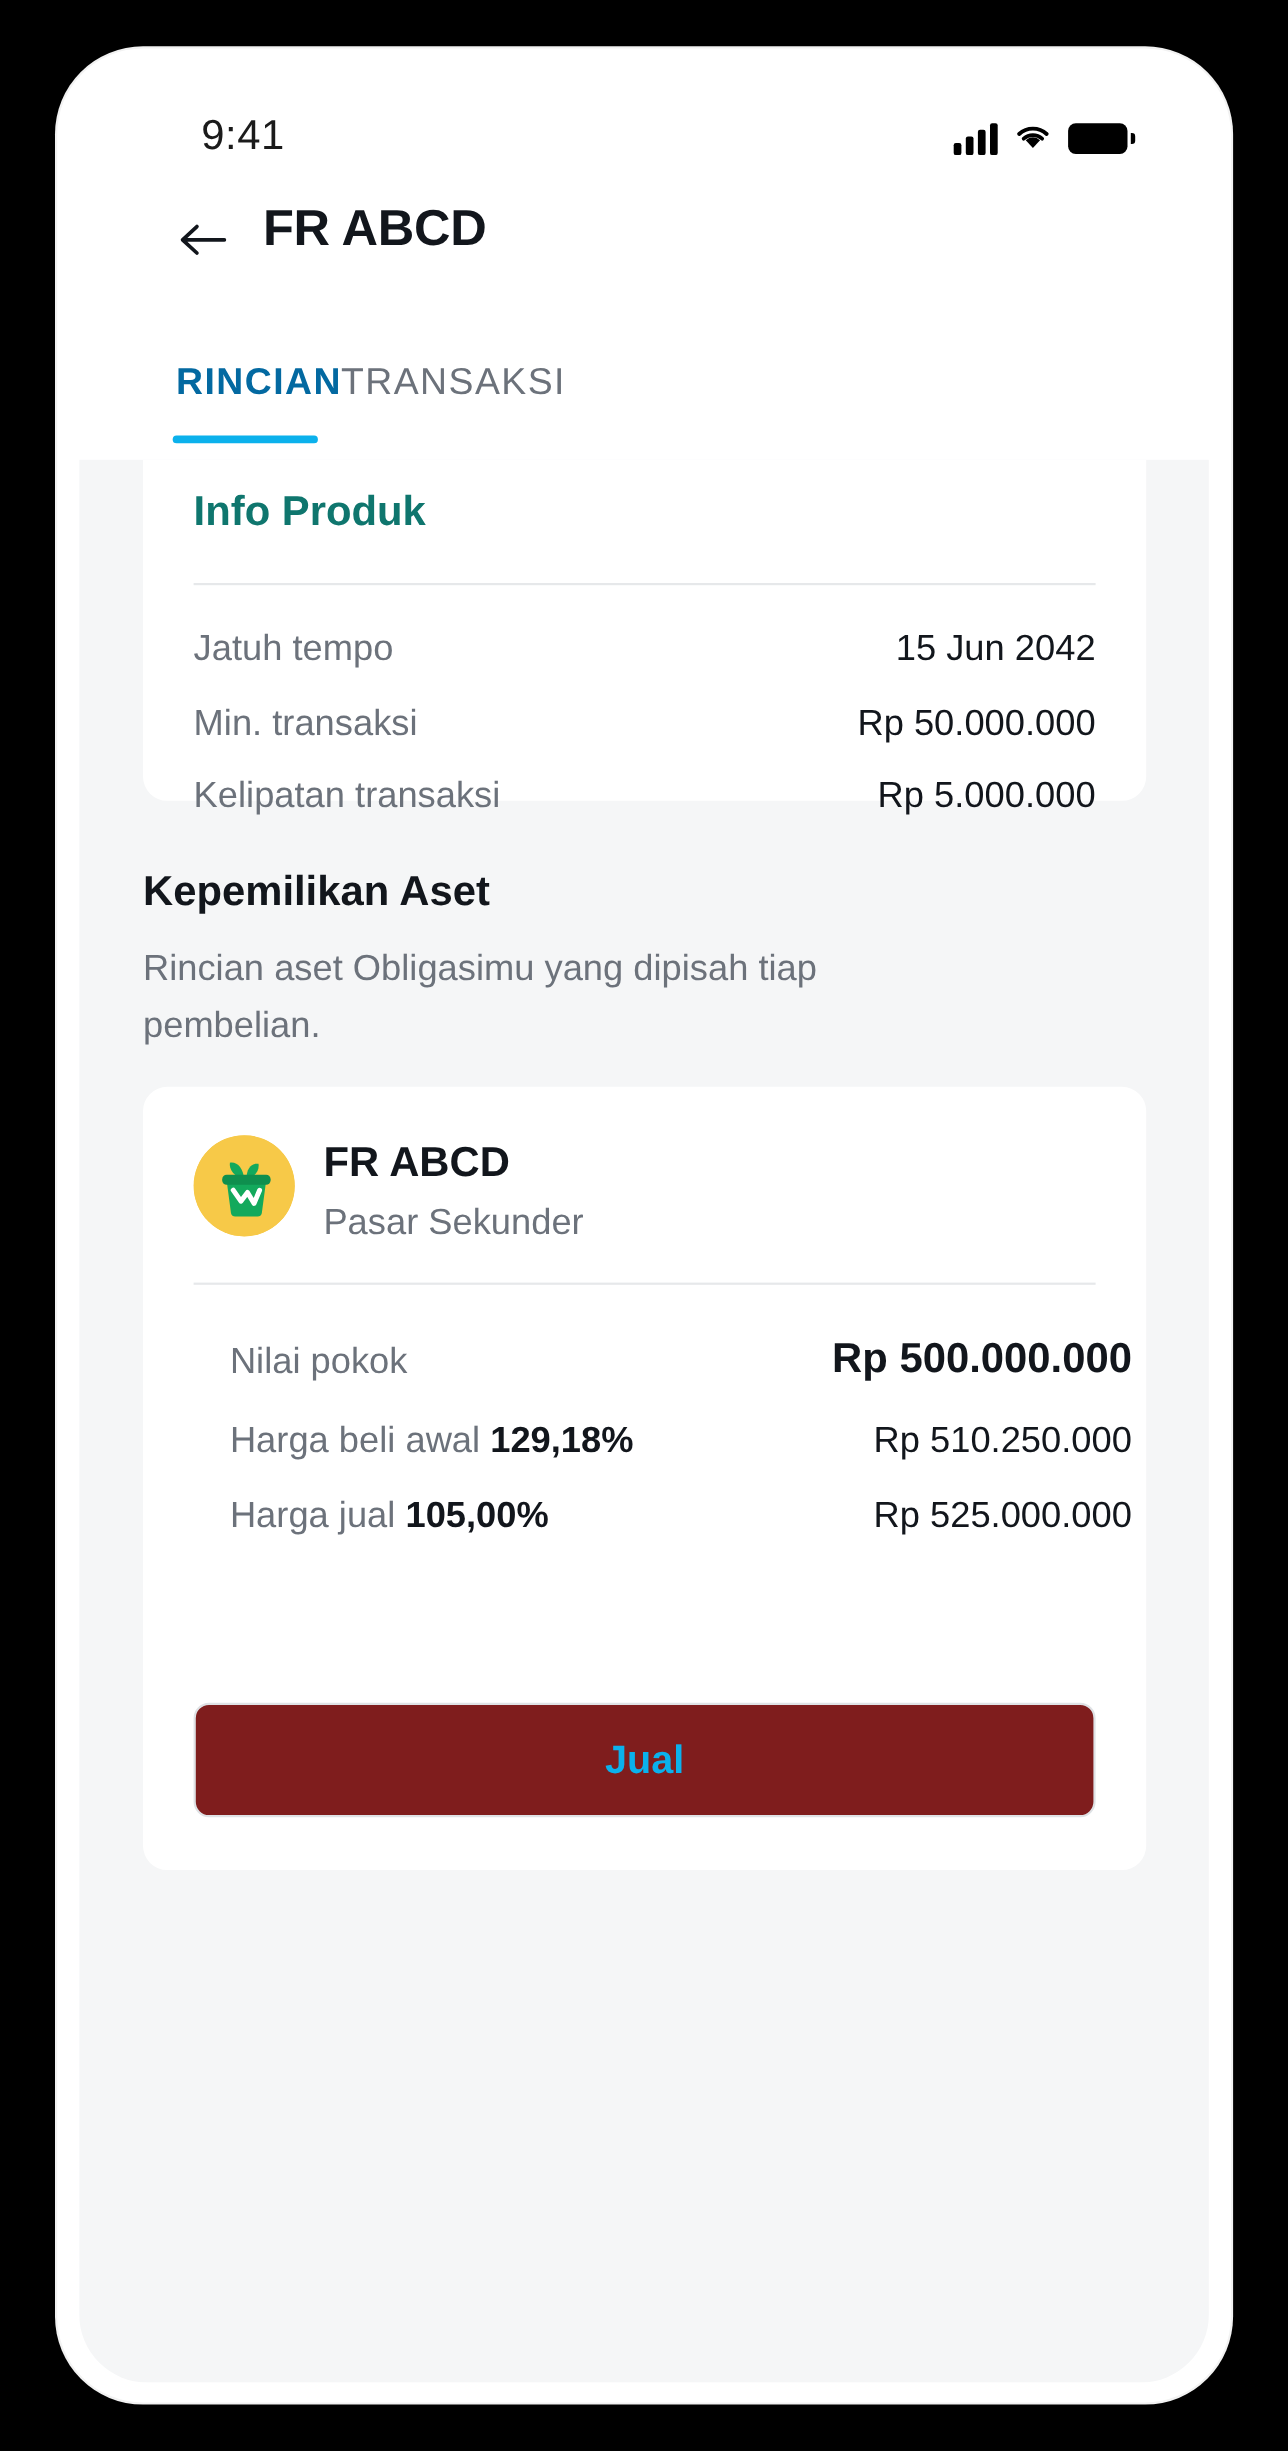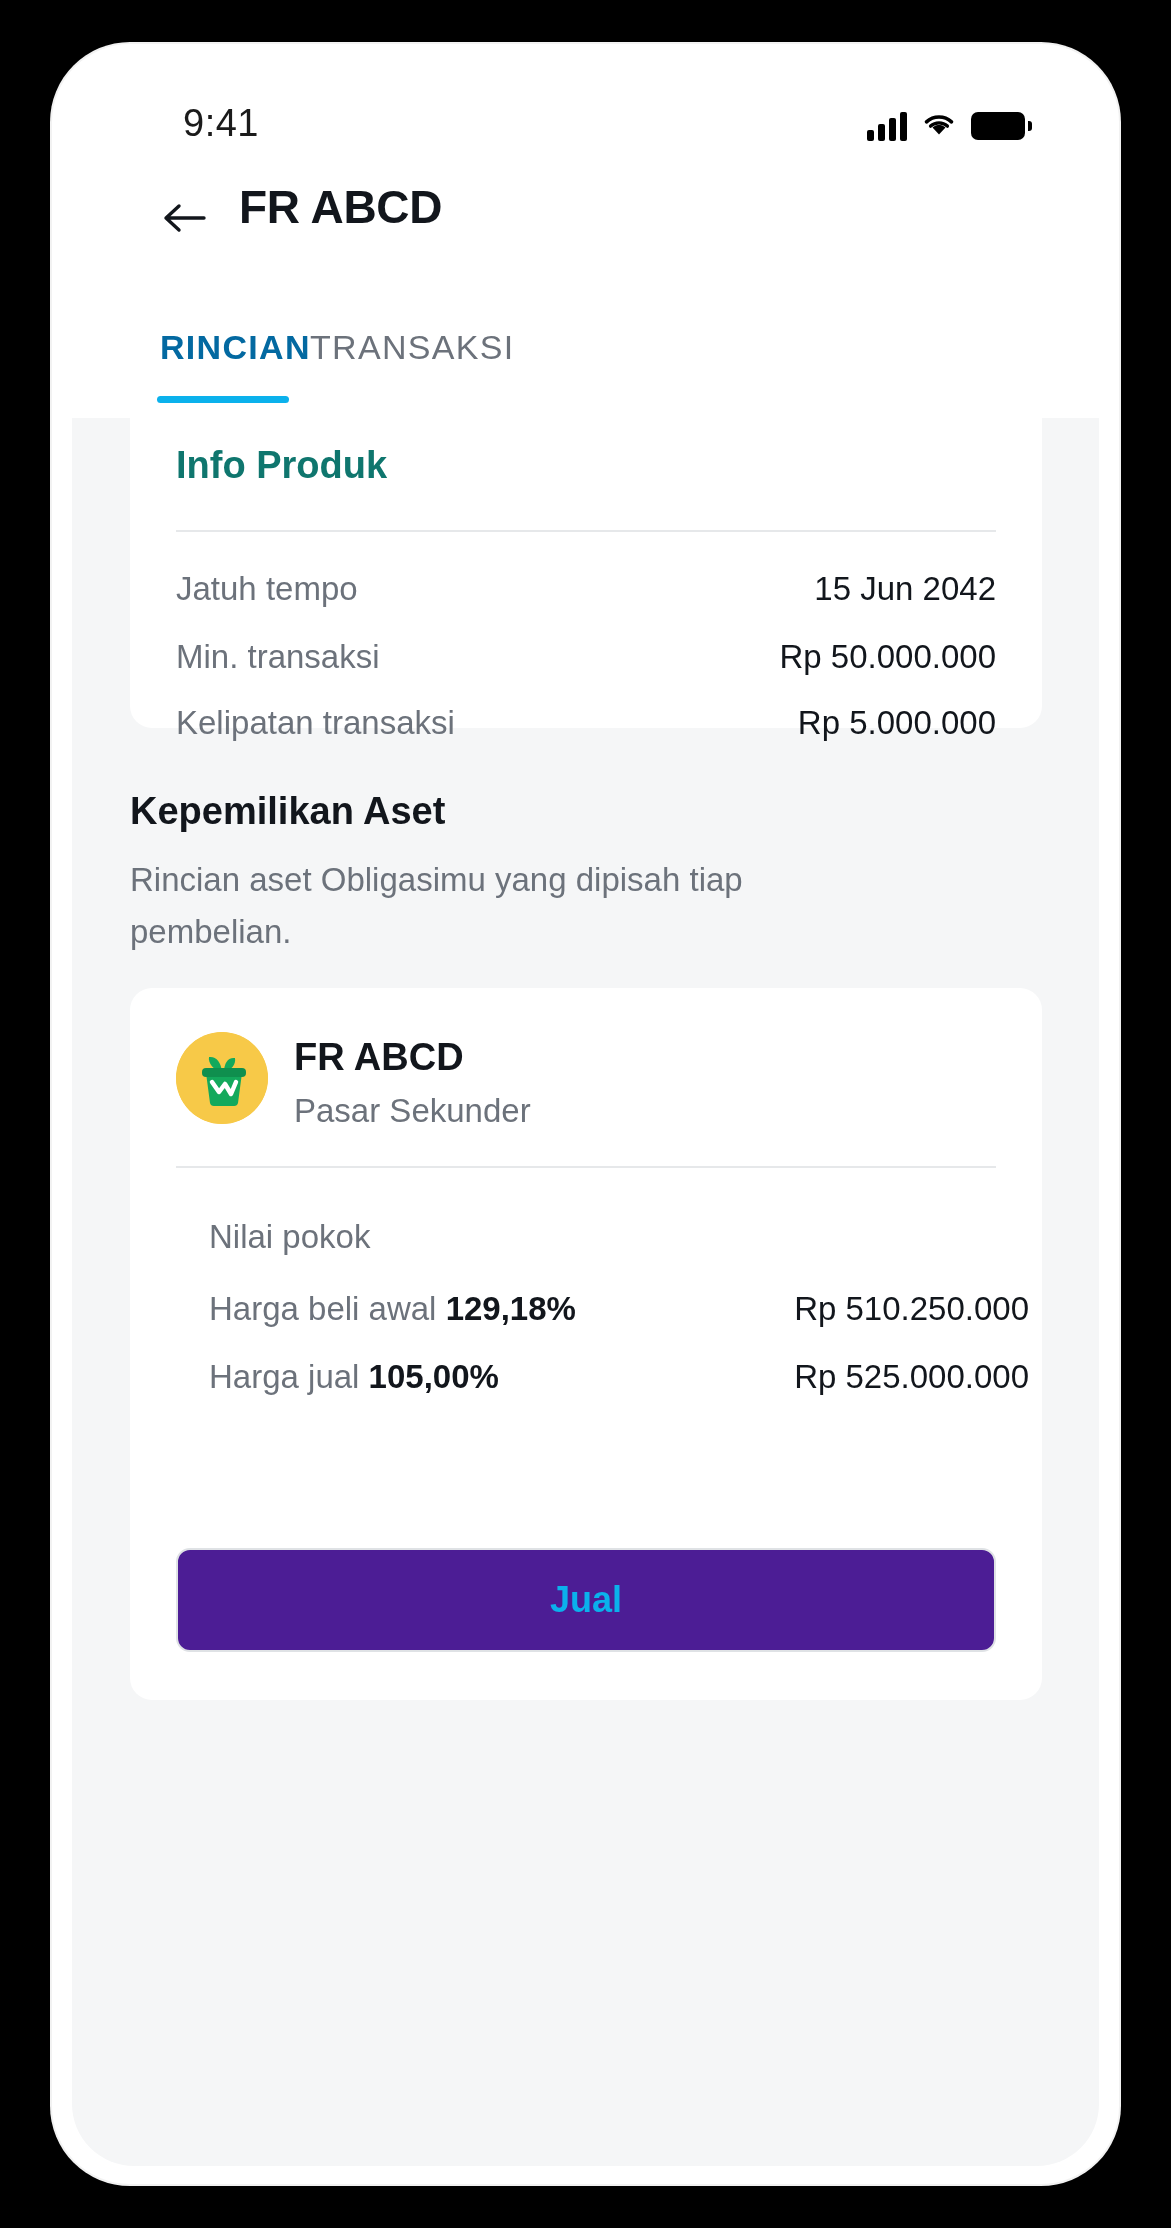--- a/index.html
+++ b/index.html
@@ -333,21 +333,21 @@
   }
 
   .sell-btn {
     position: absolute;
     left: 46px;
     top: 560px;
     width: 820px;
     height: 104px;
     border: 2px solid #dfe2e5;
     border-radius: 14px;
-    background: #4c1d95;
+    background: #7f1d1d;
     display: flex;
     align-items: center;
     justify-content: center;
     font-size: 36px;
     font-weight: bold;
     color: #0bb1ec;
     cursor: pointer;
     box-sizing: border-box;
   }
 </style>
@@ -426,20 +426,21 @@
               <path d="M48 40 c8 -2 12 -8 11 -14 c-7 -1 -11 5 -11 14 Z" fill="#13a95c"></path>
               <rect x="26" y="36" width="44" height="9" rx="4" fill="#0f8f4e"></rect>
             </svg>
           </div>
           <div class="asset-name">FR ABCD</div>
           <div class="asset-sub">Pasar Sekunder</div>
           <div class="divider asset-divider"></div>
 
           <div class="arow" style="top:230px;">
             <span class="k"><span>Nilai pokok</span></span>
+            <span class="v big">Rp 500.000.000</span>
           </div>
           <div class="arow" style="top:302px;">
             <span class="k"><span>Harga beli awal </span><b>129,18%</b></span>
             <span class="v">Rp 510.250.000</span>
           </div>
           <div class="arow" style="top:370px;">
             <span class="k"><span>Harga jual </span><b>105,00%</b></span>
             <span class="v">Rp 525.000.000</span>
           </div>
 

